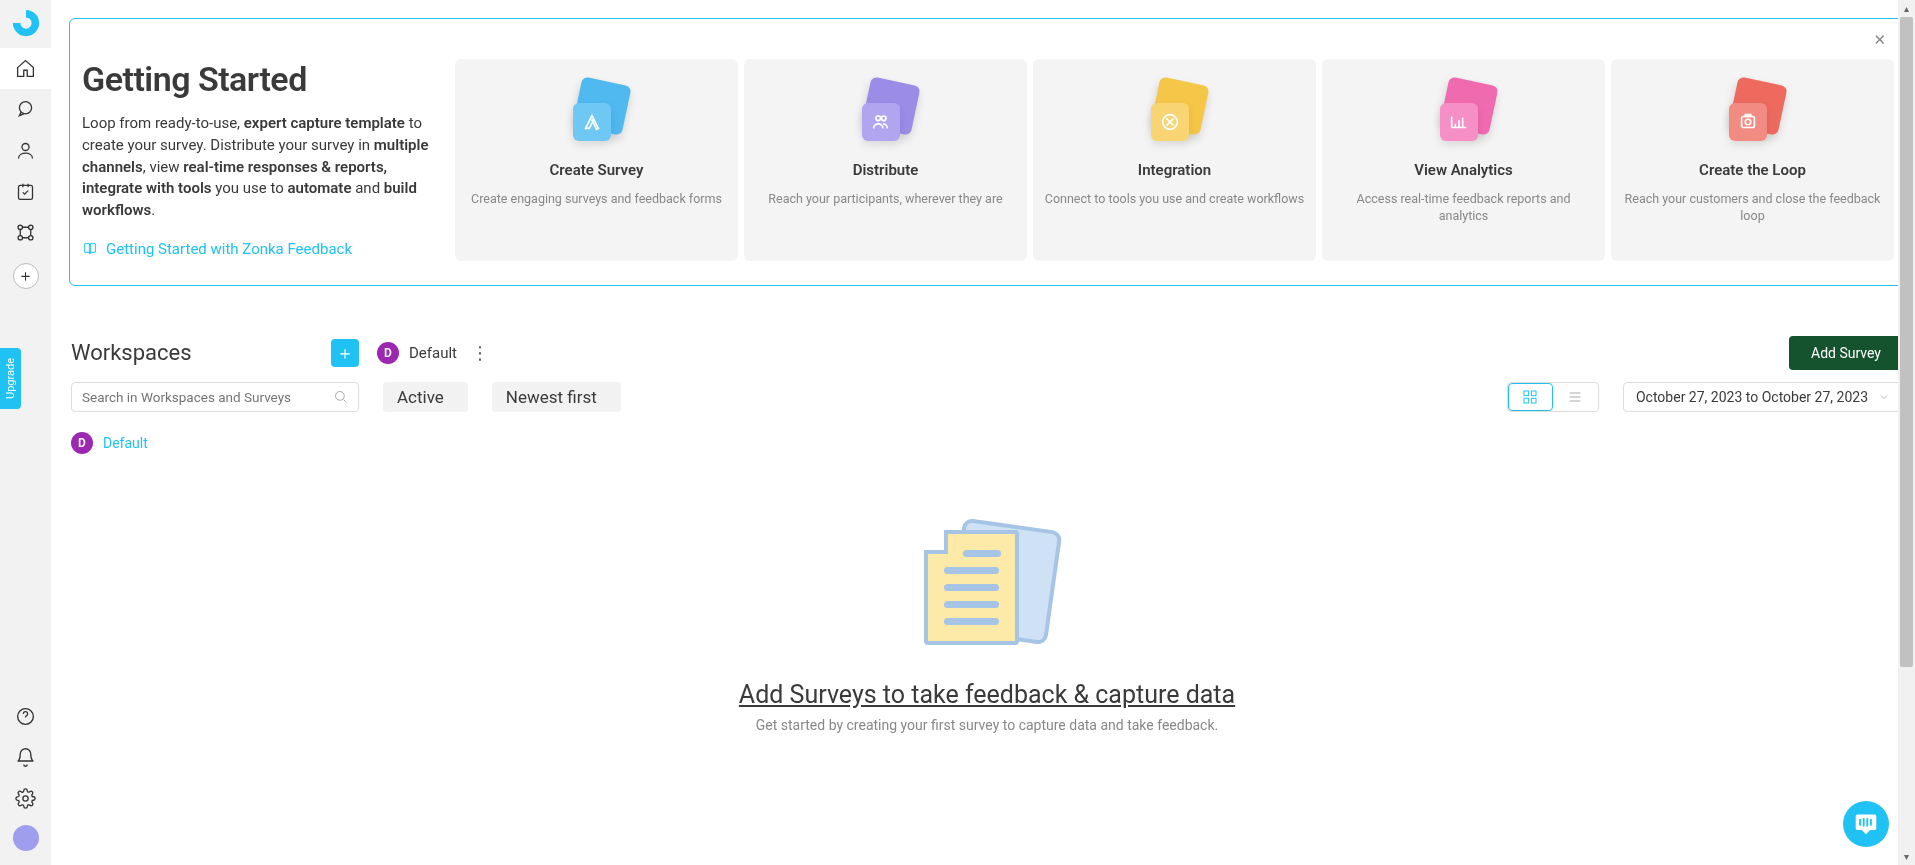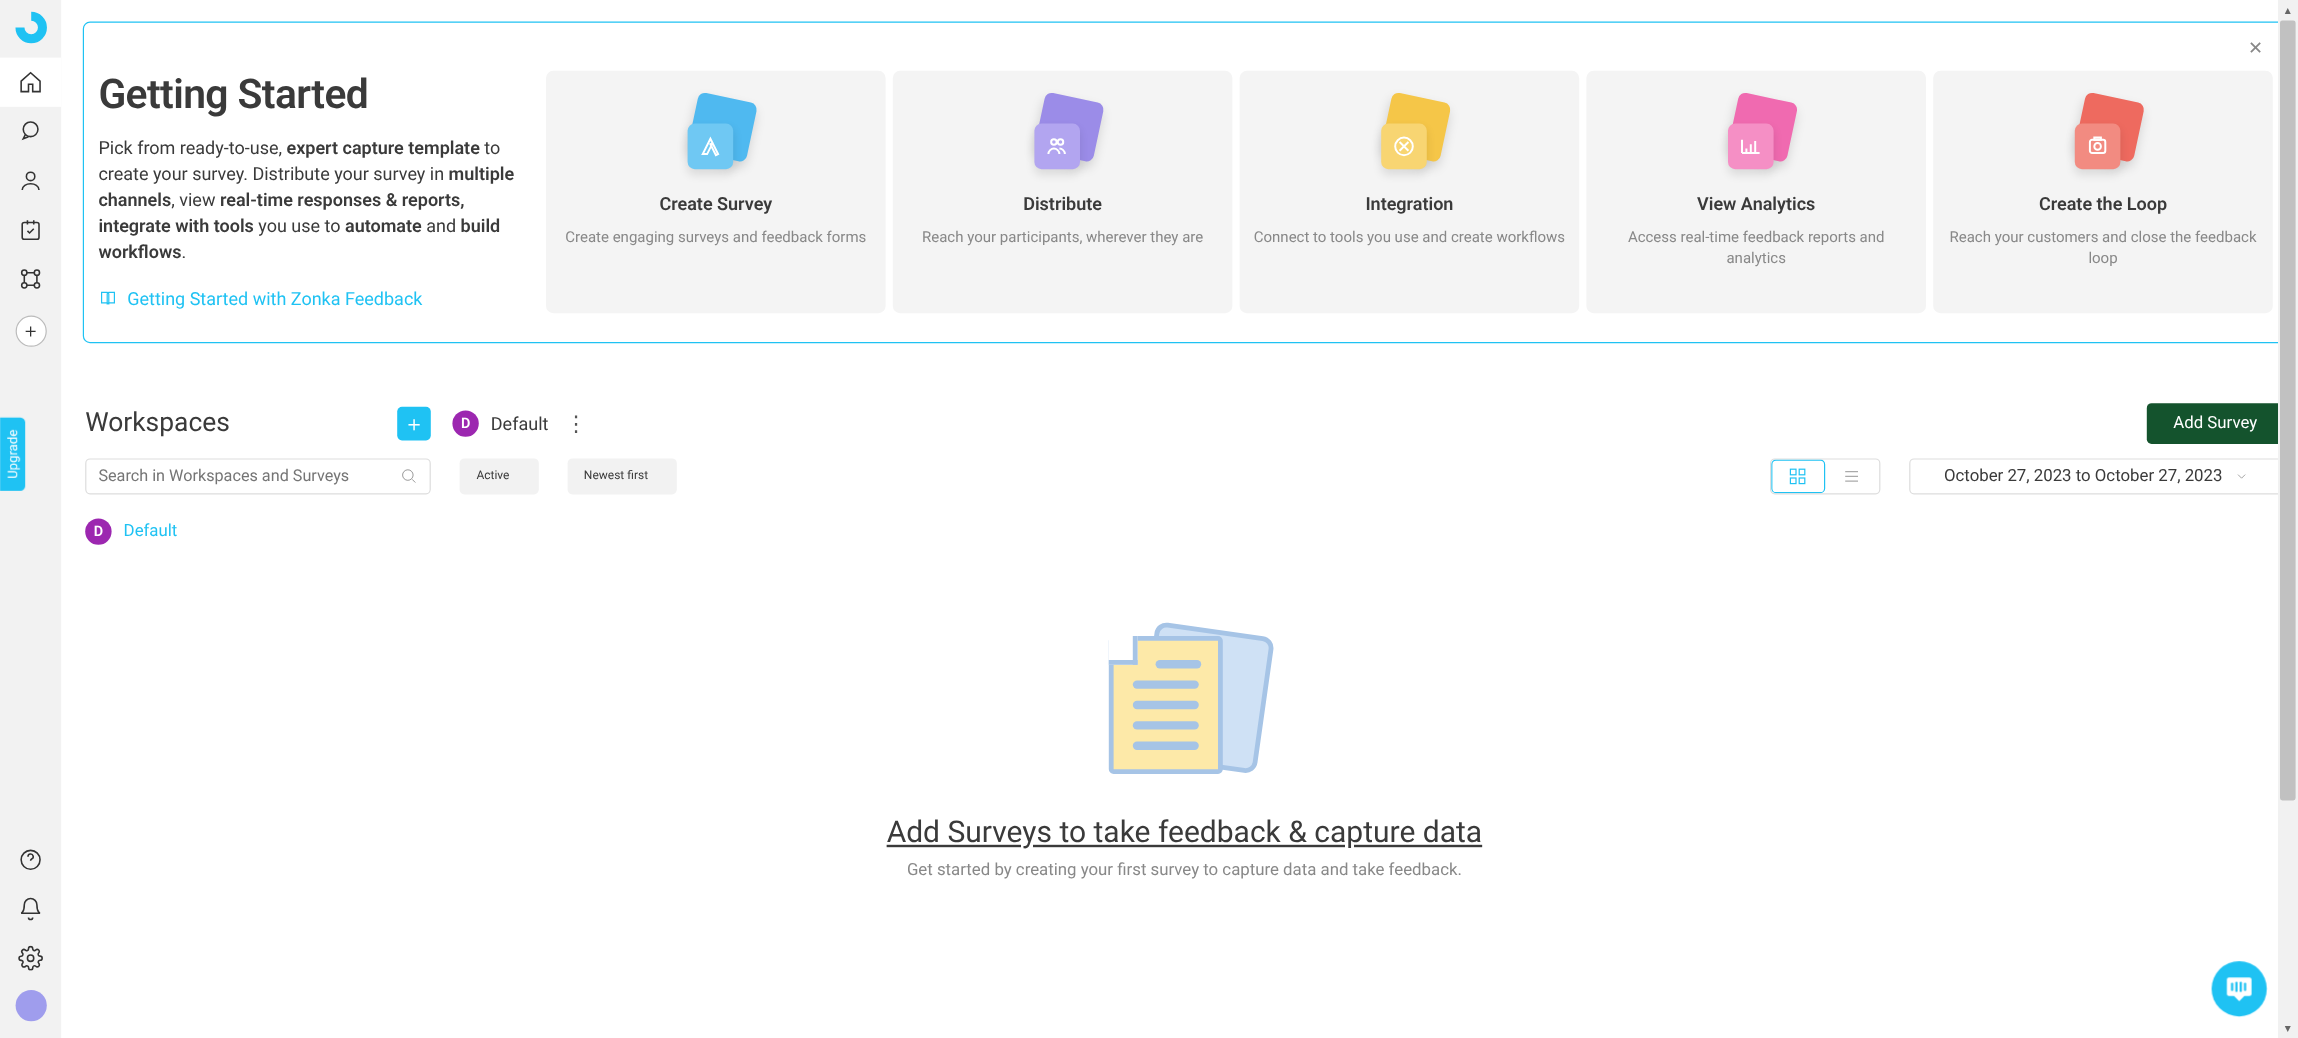--- a/index.html
+++ b/index.html
@@ -49,28 +49,28 @@
 .ws-badge { width: 22px; height: 22px; border-radius: 50%; background: #9c27b0; color: #fff; font-size: 12px; font-weight: 600; display: flex; align-items: center; justify-content: center; }
 .ws-name { font-size: 15px; color: #3a3a3a; }
 .ws-menu { cursor: pointer; color: #555; font-size: 18px; padding: 0 4px; }
 .ws-header-spacer { flex: 1; }
 .add-survey-btn { background: #14532d; color: #fff; border: none; padding: 9px 22px; border-radius: 4px; font-size: 14px; cursor: pointer; }
 
 .ws-controls { display: flex; align-items: center; gap: 24px; margin-bottom: 20px; }
 .ws-search { width: 288px; height: 30px; border: 1px solid #ddd; border-radius: 4px; display: flex; align-items: center; padding: 0 10px; }
 .ws-search input { border: none; outline: none; flex: 1; font-size: 13.5px; color: #555; }
 .ws-search svg { width: 15px; height: 15px; stroke: #777; fill: none; }
-.pill { background: #f2f2f2; height: 30px; padding: 0 24px 0 14px; border-radius: 4px; font-size: 10px; color: #3a3a3a; display: inline-flex; align-items: center; cursor: pointer; }
+.pill { background: #f2f2f2; height: 30px; padding: 0 24px 0 14px; border-radius: 4px; font-size: 17px; color: #3a3a3a; display: inline-flex; align-items: center; cursor: pointer; }
 .ws-controls-spacer { flex: 1; }
 .view-toggle { display: flex; border: 1px solid #ddd; border-radius: 4px; overflow: hidden; }
 .view-toggle .vt { width: 45px; height: 28px; display: flex; align-items: center; justify-content: center; cursor: pointer; }
 .view-toggle .vt.active { border: 1px solid #1fc2f3; border-radius: 4px; }
 .view-toggle svg { width: 16px; height: 16px; stroke: #1fc2f3; fill: none; stroke-width: 1.5; }
 .view-toggle .vt:not(.active) svg { stroke: #aaa; }
-.date-range { border: 1px solid #ddd; border-radius: 4px; height: 30px; padding: 0 28px; display: flex; align-items: center; gap: 10px; font-size: 14px; color: #3a3a3a; cursor: pointer; }
+.date-range { border: 1px solid #ddd; border-radius: 4px; height: 30px; padding: 0 12px; display: flex; align-items: center; gap: 10px; font-size: 14px; color: #3a3a3a; cursor: pointer; }
 .date-range svg { width: 12px; height: 12px; stroke: #666; fill: none; }
 
 .ws-item { display: inline-flex; align-items: center; gap: 10px; margin-bottom: 12px; cursor: pointer; }
 .ws-item .ws-item-name { color: #1fc2f3; font-size: 14px; }
 
 .empty-state { text-align: center; margin-top: 50px; }
 .empty-illus { width: 135px; height: 140px; margin: 0 auto 24px; position: relative; }
 .empty-illus .bg-doc { position: absolute; width: 100px; height: 115px; right: 0; top: 8px; background: #cfe1f5; border: 4px solid #a6c4e6; border-radius: 10px; transform: rotate(8deg); }
 .empty-illus .fg-doc { position: absolute; width: 95px; height: 115px; left: 4px; top: 14px; background: #fde9a8; border: 4px solid #a6c4e6; border-radius: 4px; display: flex; flex-direction: column; align-items: center; justify-content: center; gap: 10px; }
 .empty-illus .fg-doc .fold { position: absolute; top:-4px; left:-4px; width: 24px; height: 24px; background: #fff; border-right: 4px solid #a6c4e6; border-bottom: 4px solid #a6c4e6; }
@@ -152,21 +152,21 @@
 
   <div class="upgrade-tab">Upgrade</div>
 
   <div class="main">
 
     <div class="gs-panel">
       <span class="gs-close">✕</span>
       <div class="gs-left">
         <h1 class="gs-title">Getting Started</h1>
         <p class="gs-desc">
-          <span>Pick from ready-to-use, </span><b>expert capture template</b><span> to create your survey. Distribute your survey in </span><b>multiple channels</b><span>, view </span><b>real-time responses &amp; reports, integrate with tools</b><span> you use to </span><b>automate</b><span> and </span><b>build workflows</b><span>.</span>
+          <span>Loop from ready-to-use, </span><b>expert capture template</b><span> to create your survey. Distribute your survey in </span><b>multiple channels</b><span>, view </span><b>real-time responses &amp; reports, integrate with tools</b><span> you use to </span><b>automate</b><span> and </span><b>build workflows</b><span>.</span>
         </p>
         <a class="gs-link" href="#">
           <svg viewBox="0 0 24 24">
               <path d="M4 4h7a2 2 0 0 1 2 2v13a2 2 0 0 0-2-2H4zM20 4h-7a2 2 0 0 0-2 2v13a2 2 0 0 1 2-2h7z"></path>
             </svg>
           <span>Getting Started with Zonka Feedback</span>
         </a>
       </div>
       <div class="gs-cards" id="gs-cards">
           <div class="gs-card">

